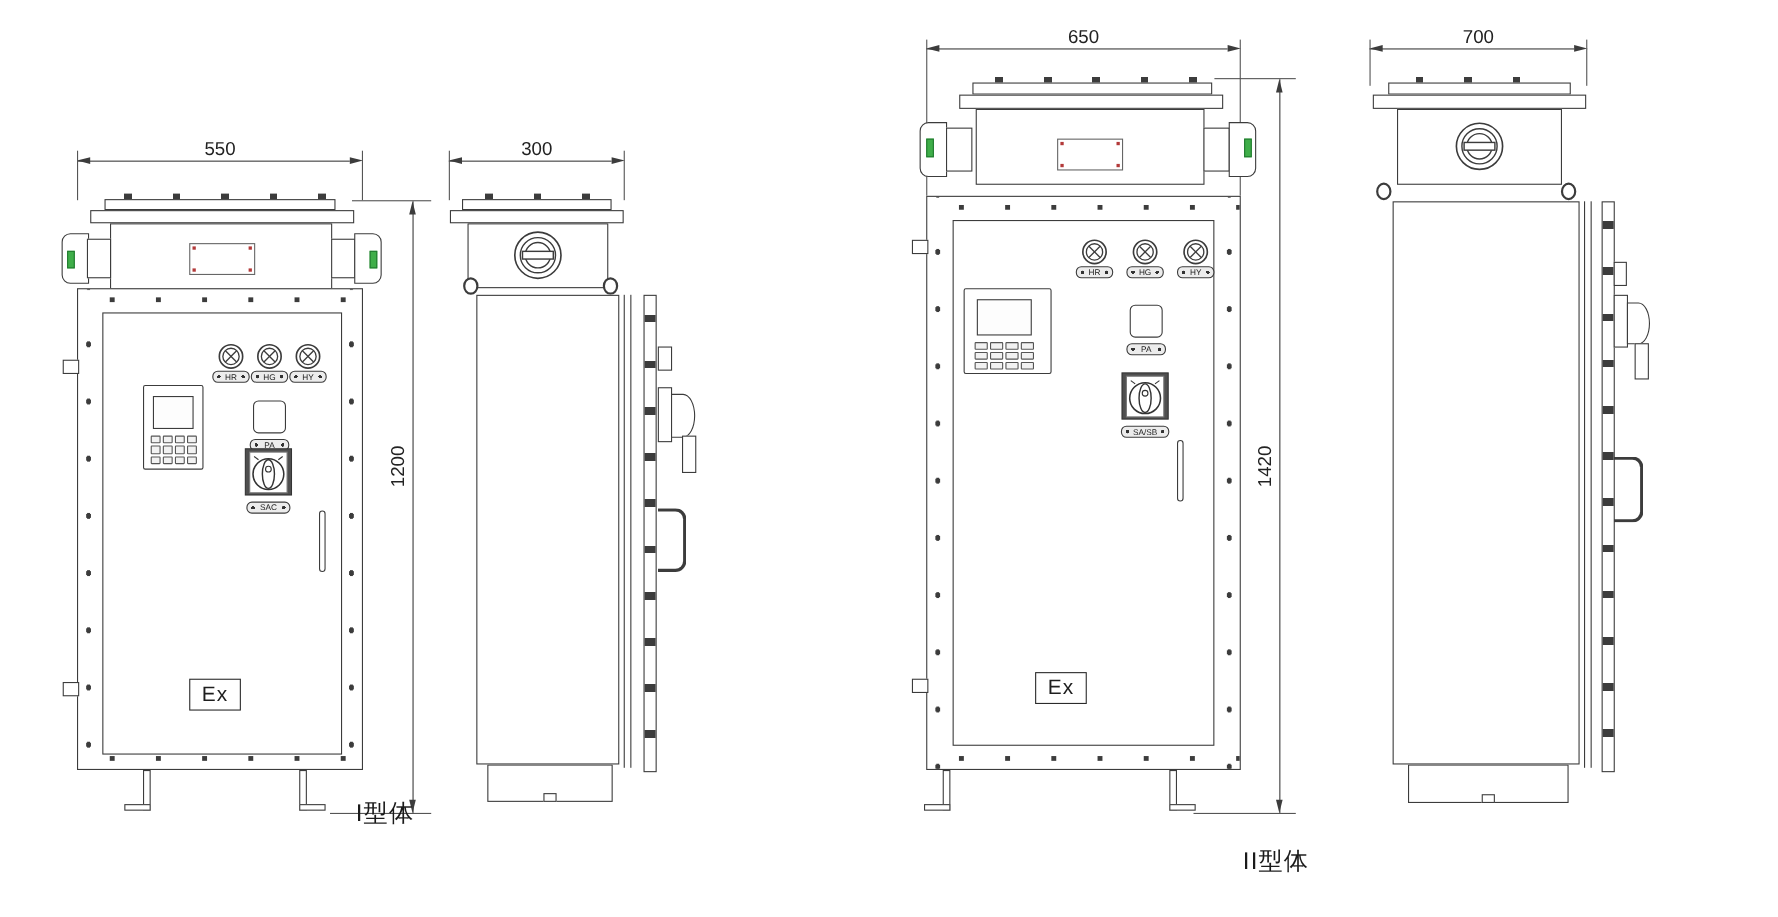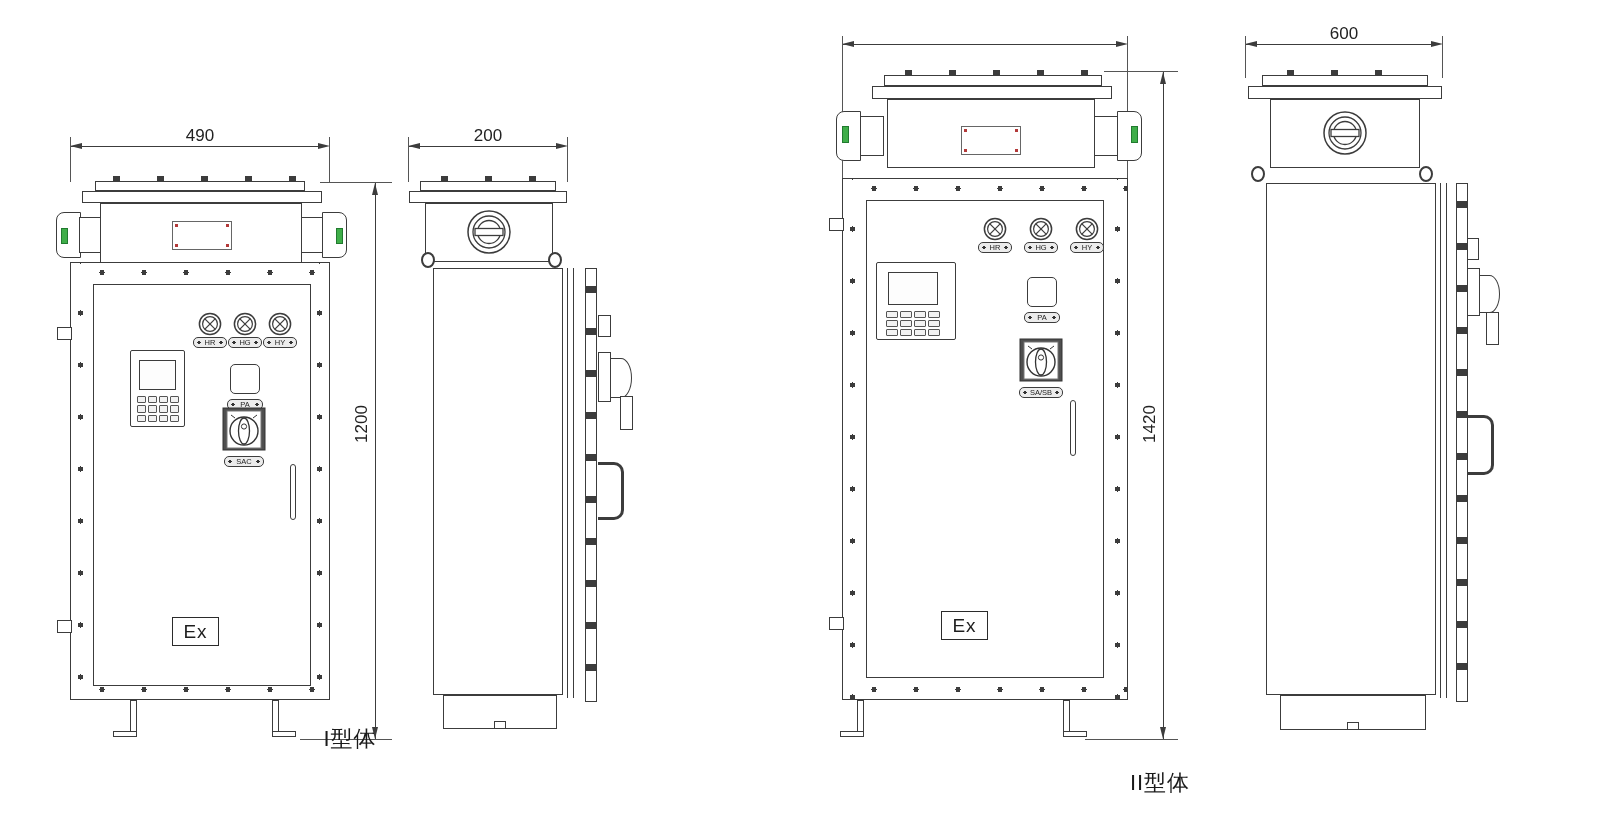--- a/index.html
+++ b/index.html
@@ -53,21 +53,21 @@
   .uh{position:absolute;border:3px solid var(--line);border-left:none;border-radius:0 10px 10px 0}
   .fpart{position:absolute;border:1.4px solid var(--line);background:#fff}
   svg{display:block}
 </style>
 </head>
 <body>
 
 <div class="canvas">
 
   <div class="abs0">
-    <div class="dim-label" style="left:70px;top:126px;width:260px">490</div>
+    <div class="dim-label" style="left:70px;top:126px;width:260px">550</div>
     <div class="dline-h" style="left:70px;top:146px;width:260px">
         <span class="ah l"></span>
         <span class="ah r"></span>
       </div>
     <div class="xv" style="left:70px;top:137px;height:45px"></div>
     <div class="xv" style="left:329px;top:137px;height:45px"></div>
 
     <div class="lid-bolts" style="left:98px;top:176px;width:206px"></div>
     <div class="rt" style="left:95px;top:181px;width:210px;height:10px"></div>
     <div class="rt" style="left:82px;top:191px;width:240px;height:12px"></div>
@@ -164,21 +164,21 @@
     <div class="xh" style="left:320px;top:182px;width:72px"></div>
     <div class="xh" style="left:300px;top:739px;width:92px"></div>
     <div class="dline-v" style="left:375px;top:183px;height:556px">
         <span class="ah u"></span>
         <span class="ah d"></span>
       </div>
     <div class="dimv" style="left:330px;top:414px">1200</div>
   </div>
 
   <div class="abs0">
-    <div class="dim-label" style="left:408px;top:126px;width:160px">200</div>
+    <div class="dim-label" style="left:408px;top:126px;width:160px">300</div>
     <div class="dline-h" style="left:408px;top:146px;width:160px">
         <span class="ah l"></span>
         <span class="ah r"></span>
       </div>
     <div class="xv" style="left:408px;top:137px;height:45px"></div>
     <div class="xv" style="left:567px;top:137px;height:45px"></div>
 
     <div class="lid-bolts" style="left:426px;top:176px;width:124px"></div>
     <div class="rt" style="left:420px;top:181px;width:136px;height:10px"></div>
     <div class="rt" style="left:409px;top:191px;width:158px;height:12px"></div>
@@ -205,20 +205,21 @@
     <div class="rt" style="left:620px;top:396px;width:13px;height:34px"></div>
     <div class="uh" style="left:598px;top:462px;width:26px;height:58px"></div>
 
     <div class="rt" style="left:443px;top:695px;width:114px;height:34px"></div>
     <div class="rt" style="left:494px;top:721px;width:12px;height:8px"></div>
   </div>
 
   <div class="caption" style="left:290px;top:724px;width:120px">I型体</div>
 
   <div class="abs0">
+    <div class="dim-label" style="left:842px;top:24px;width:286px">650</div>
     <div class="dline-h" style="left:842px;top:44px;width:286px">
         <span class="ah l"></span>
         <span class="ah r"></span>
       </div>
     <div class="xv" style="left:842px;top:36px;height:142px"></div>
     <div class="xv" style="left:1127px;top:36px;height:142px"></div>
 
     <div class="lid-bolts" style="left:890px;top:70px;width:206px"></div>
     <div class="rt" style="left:884px;top:75px;width:218px;height:11px"></div>
     <div class="rt" style="left:872px;top:86px;width:240px;height:13px"></div>
@@ -315,21 +316,21 @@
     <div class="xh" style="left:1104px;top:71px;width:74px"></div>
     <div class="xh" style="left:1085px;top:739px;width:93px"></div>
     <div class="dline-v" style="left:1163px;top:72px;height:667px">
         <span class="ah u"></span>
         <span class="ah d"></span>
       </div>
     <div class="dimv" style="left:1118px;top:414px">1420</div>
   </div>
 
   <div class="abs0">
-    <div class="dim-label" style="left:1245px;top:24px;width:198px">600</div>
+    <div class="dim-label" style="left:1245px;top:24px;width:198px">700</div>
     <div class="dline-h" style="left:1245px;top:44px;width:198px">
         <span class="ah l"></span>
         <span class="ah r"></span>
       </div>
     <div class="xv" style="left:1245px;top:36px;height:42px"></div>
     <div class="xv" style="left:1442px;top:36px;height:42px"></div>
 
     <div class="lid-bolts" style="left:1272px;top:70px;width:146px"></div>
     <div class="rt" style="left:1262px;top:75px;width:166px;height:11px"></div>
     <div class="rt" style="left:1248px;top:86px;width:194px;height:13px"></div>

